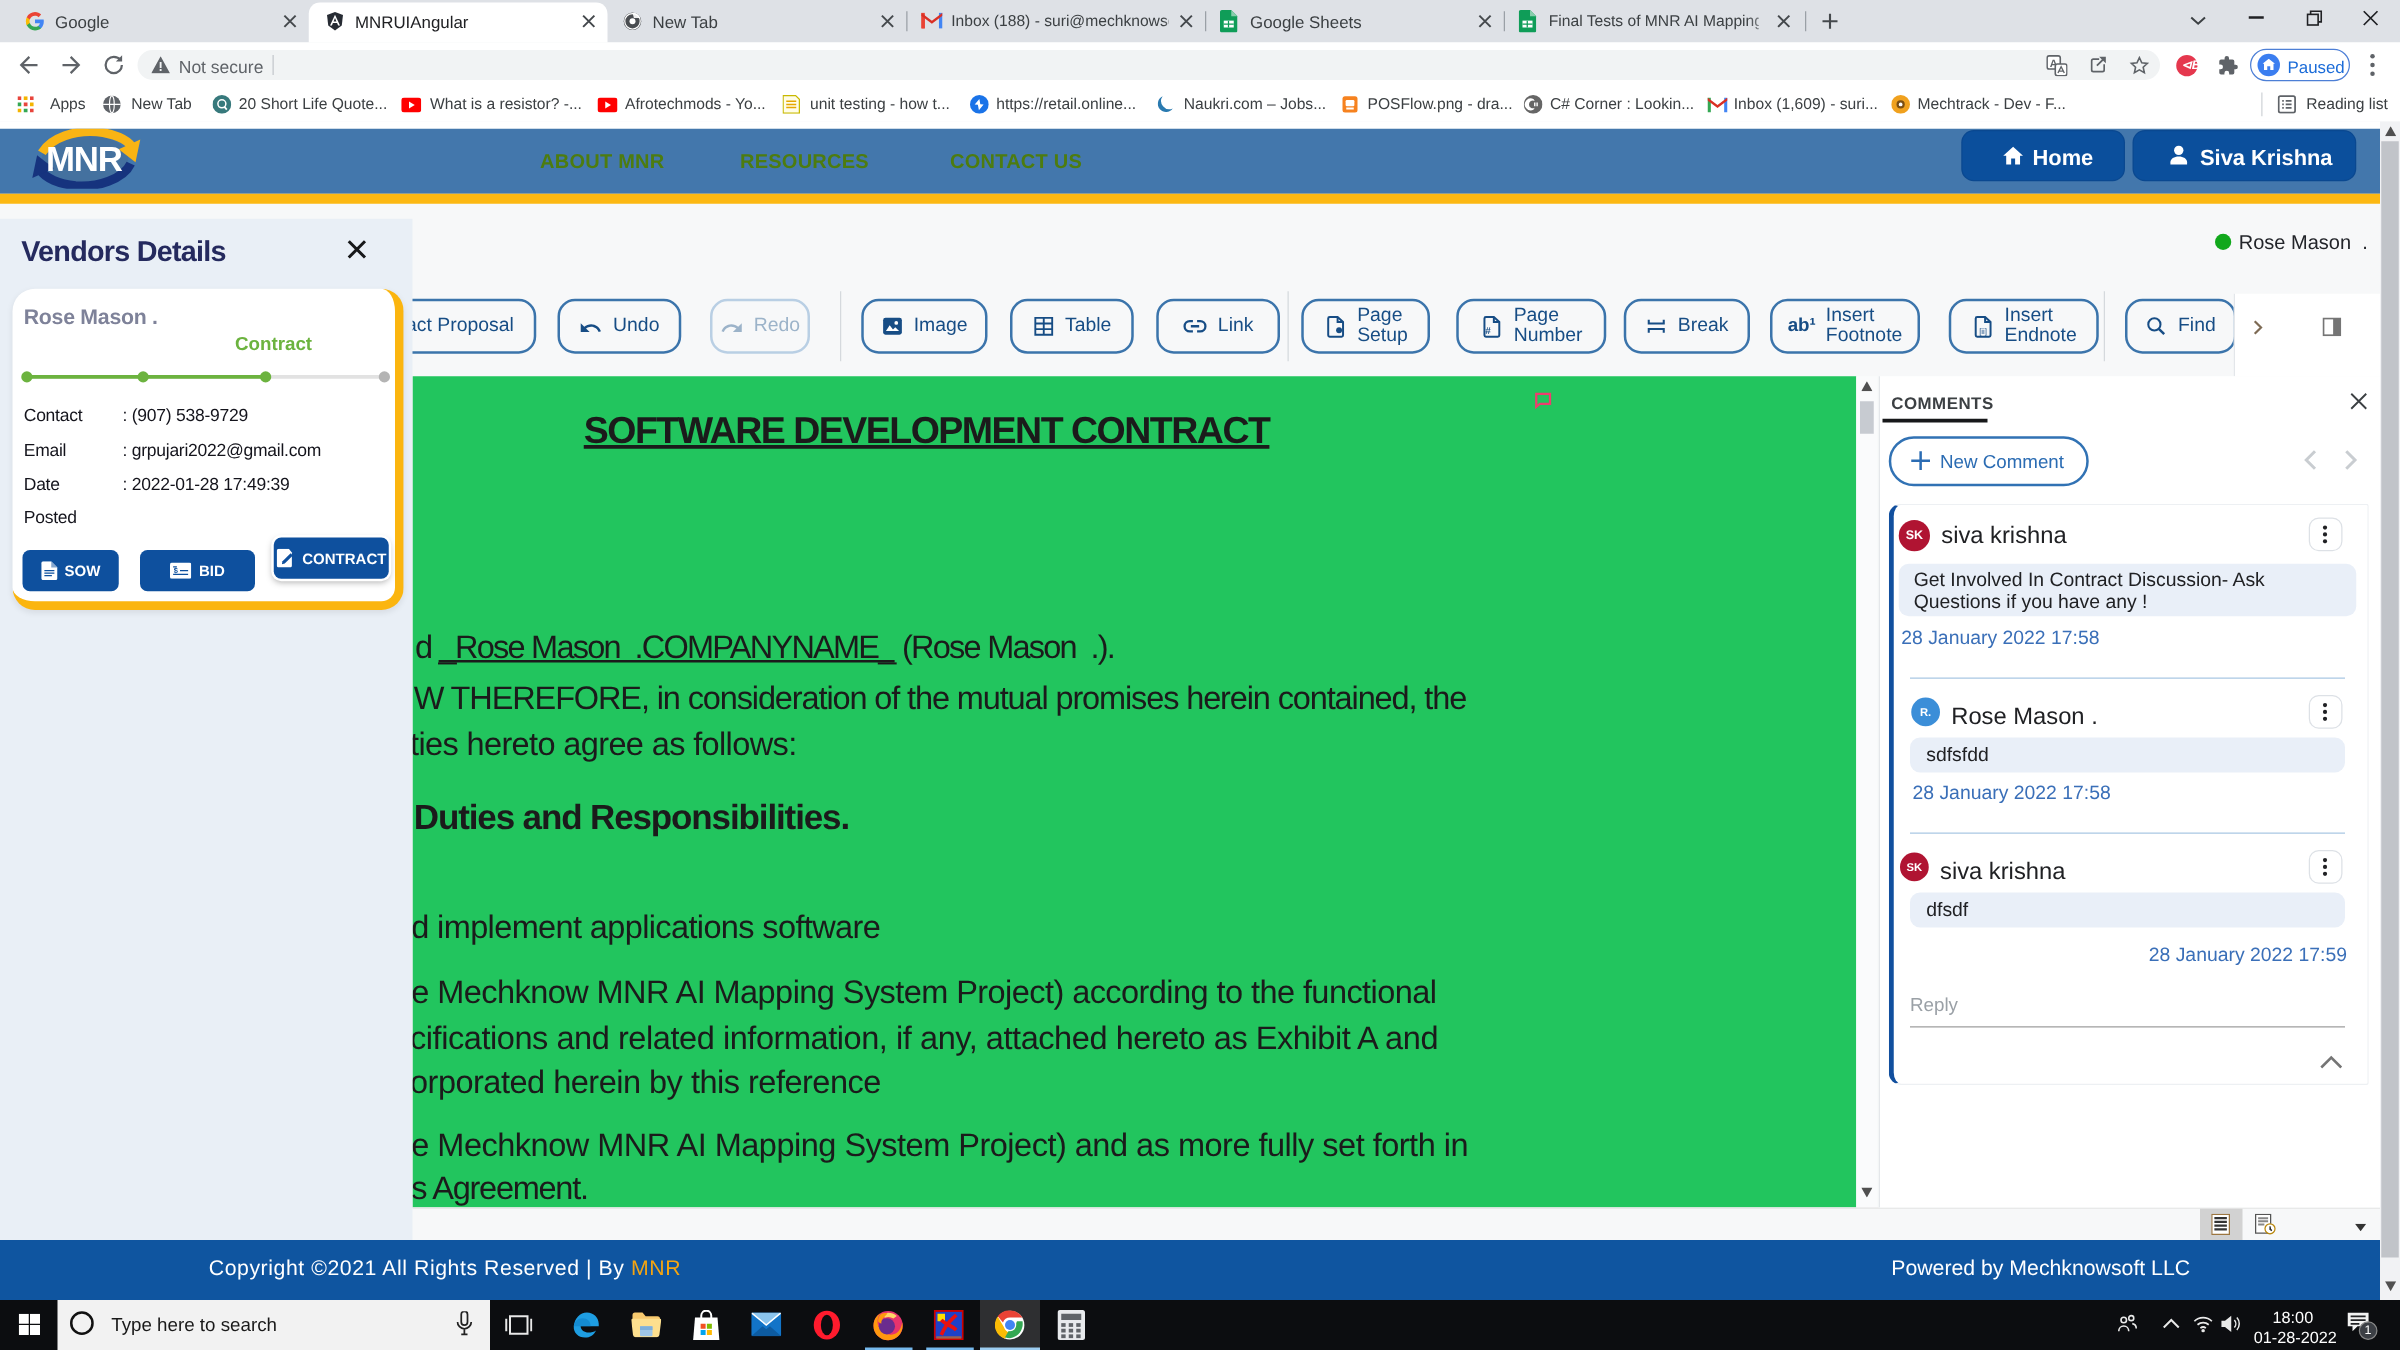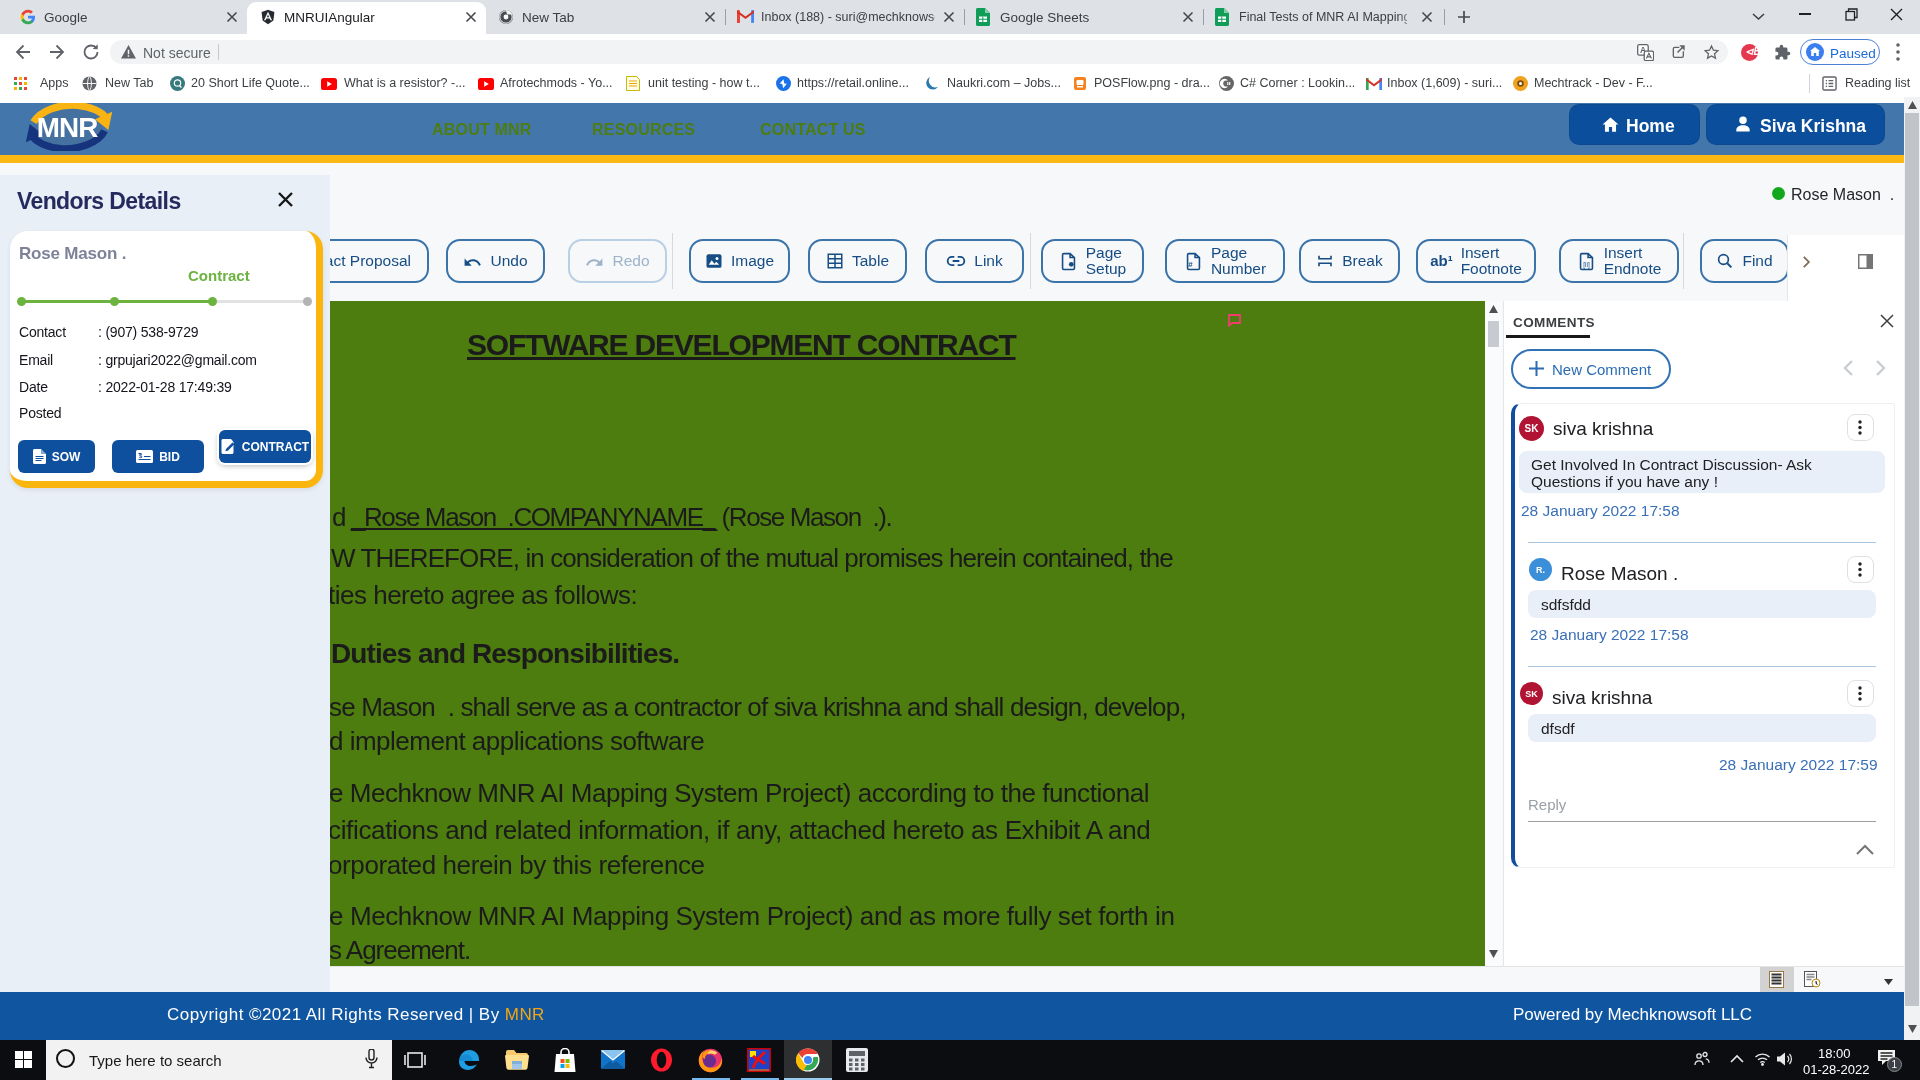--- a/index.html
+++ b/index.html
@@ -294,21 +294,21 @@
 
   <div class="a" style="left:0;top:57.5px;width:1920px;height:8.5px;background:#fcb813"></div>
 
   <div class="a" style="left:1772px;top:90px;width:13px;height:13px;border-radius:50%;background:#11a81c"></div>
   <span class="a nowrap" style="left:1791px;top:89px;font-size:16px;color:#23252a">Rose Mason&nbsp; .</span>
 
   <div class="tbtn" style="left:269px;top:142px;width:160px">Contract Proposal</div>
   <div class="tbtn" style="left:446px;top:142px;width:99px"><svg width="19" height="19" viewBox="0 0 24 24" style="margin-top:3px">
         <path fill="#174d85" d="M12.5 8c-2.65 0-5.05.99-6.9 2.6L2 7v9h9l-3.62-3.62c1.39-1.16 3.16-1.88 5.12-1.88 3.54 0 6.55 2.31 7.6 5.5l2.37-.78C21.08 11.03 17.15 8 12.5 8z"></path>
       </svg>Undo</div>
-  <div class="tbtn dis" style="left:568px;top:142px;width:99px"><svg width="19" height="19" viewBox="0 0 24 24" style="margin-top:3px">
+  <div class="tbtn dis" style="left:568px;top:142px;width:80px"><svg width="19" height="19" viewBox="0 0 24 24" style="margin-top:3px">
         <path fill="#9cb3c9" d="M11.5 8c2.65 0 5.05.99 6.9 2.6L22 7v9h-9l3.62-3.62a7.98 7.98 0 0 0-5.12-1.88c-3.54 0-6.55 2.31-7.6 5.5l-2.37-.78C2.92 11.03 6.85 8 11.5 8z"></path>
       </svg>Redo</div>
   <div class="tsep" style="left:672px"></div>
   <div class="tbtn" style="left:689px;top:142px;width:101px"><svg width="18" height="18" viewBox="0 0 24 24">
         <rect x="2" y="3" width="20" height="18" rx="2.5" fill="#174d85"></rect>
         <path fill="#fff" d="m5 17 4-6 3.5 4.5L15 13l4 4z"></path>
         <circle cx="16" cy="8.5" r="2" fill="#fff"></circle>
       </svg>Image</div>
   <div class="tbtn" style="left:808px;top:142px;width:99px"><svg width="18" height="18" viewBox="0 0 24 24">
         <path fill="none" stroke="#174d85" stroke-width="2" d="M3 3h18v18H3zM3 9h18M3 15h18M12 3v18"></path>
@@ -345,27 +345,26 @@
   <div class="a" style="left:1787px;top:138px;width:117px;height:66px;background:#fff"></div>
   <div class="a" style="left:1787px;top:138px;width:1px;height:66px;background:#e3e6ea"></div>
   <svg class="a" style="left:1801px;top:159px" width="12" height="12" viewBox="0 0 13 13">
       <path fill="none" stroke="#7d6a54" stroke-width="1.9" d="M3 1l5.5 5.5L3 12"></path>
     </svg>
   <svg class="a" style="left:1858px;top:157px" width="15" height="15" viewBox="0 0 15 15">
       <rect x="0" y="0" width="15" height="15" fill="#757575"></rect>
       <rect x="1.5" y="1.5" width="7" height="12" fill="#fff"></rect>
     </svg>
 
-  <div class="a" id="doc" style="left:330px;top:204px;width:1155px;height:665px;background:#4d7c0f;overflow:hidden">
+  <div class="a" id="doc" style="left:330px;top:204px;width:1155px;height:665px;background:#22c55e;overflow:hidden">
     <div class="docline" style="left:137px;top:27px;font-size:30px;font-weight:bold;letter-spacing:-1.2px;text-decoration:underline">SOFTWARE DEVELOPMENT CONTRACT</div>
     <div class="docline" style="left:2px;top:201px;letter-spacing:-1.4px">d <u>_Rose Mason&nbsp; .COMPANYNAME_</u> (Rose Mason&nbsp; .).</div>
     <div class="docline" style="left:1px;top:242px;letter-spacing:-.9px">W THEREFORE, in consideration of the mutual promises herein contained, the</div>
     <div class="docline" style="left:-2px;top:279px;letter-spacing:-.5px">ties hereto agree as follows:</div>
     <div class="docline" style="left:1px;top:337px;font-size:28px;font-weight:bold;letter-spacing:-.9px">Duties and Responsibilities.</div>
-    <div class="docline" style="left:-1px;top:391px;letter-spacing:-.85px">se Mason&nbsp; . shall serve as a contractor of siva krishna and shall design, develop,</div>
     <div class="docline" style="left:-1px;top:425px;letter-spacing:-.5px">d implement applications software</div>
     <div class="docline" style="left:-1px;top:477px;letter-spacing:-.45px">e Mechknow MNR AI Mapping System Project) according to the functional</div>
     <div class="docline" style="left:-2px;top:514px;letter-spacing:-.35px">cifications and related information, if any, attached hereto as Exhibit A and</div>
     <div class="docline" style="left:-2px;top:549px;letter-spacing:-.4px">orporated herein by this reference</div>
     <div class="docline" style="left:-1px;top:600px;letter-spacing:-.4px">e Mechknow MNR AI Mapping System Project) and as more fully set forth in</div>
     <div class="docline" style="left:-1px;top:634px;letter-spacing:-1px">s Agreement.</div>
     <svg class="a" style="left:897px;top:12px" width="15" height="15" viewBox="0 0 15 15">
         <path fill="none" stroke="#ee3d6e" stroke-width="1.8" d="M2 2h11v8H5l-3 2.5z"></path>
       </svg>
   </div>

